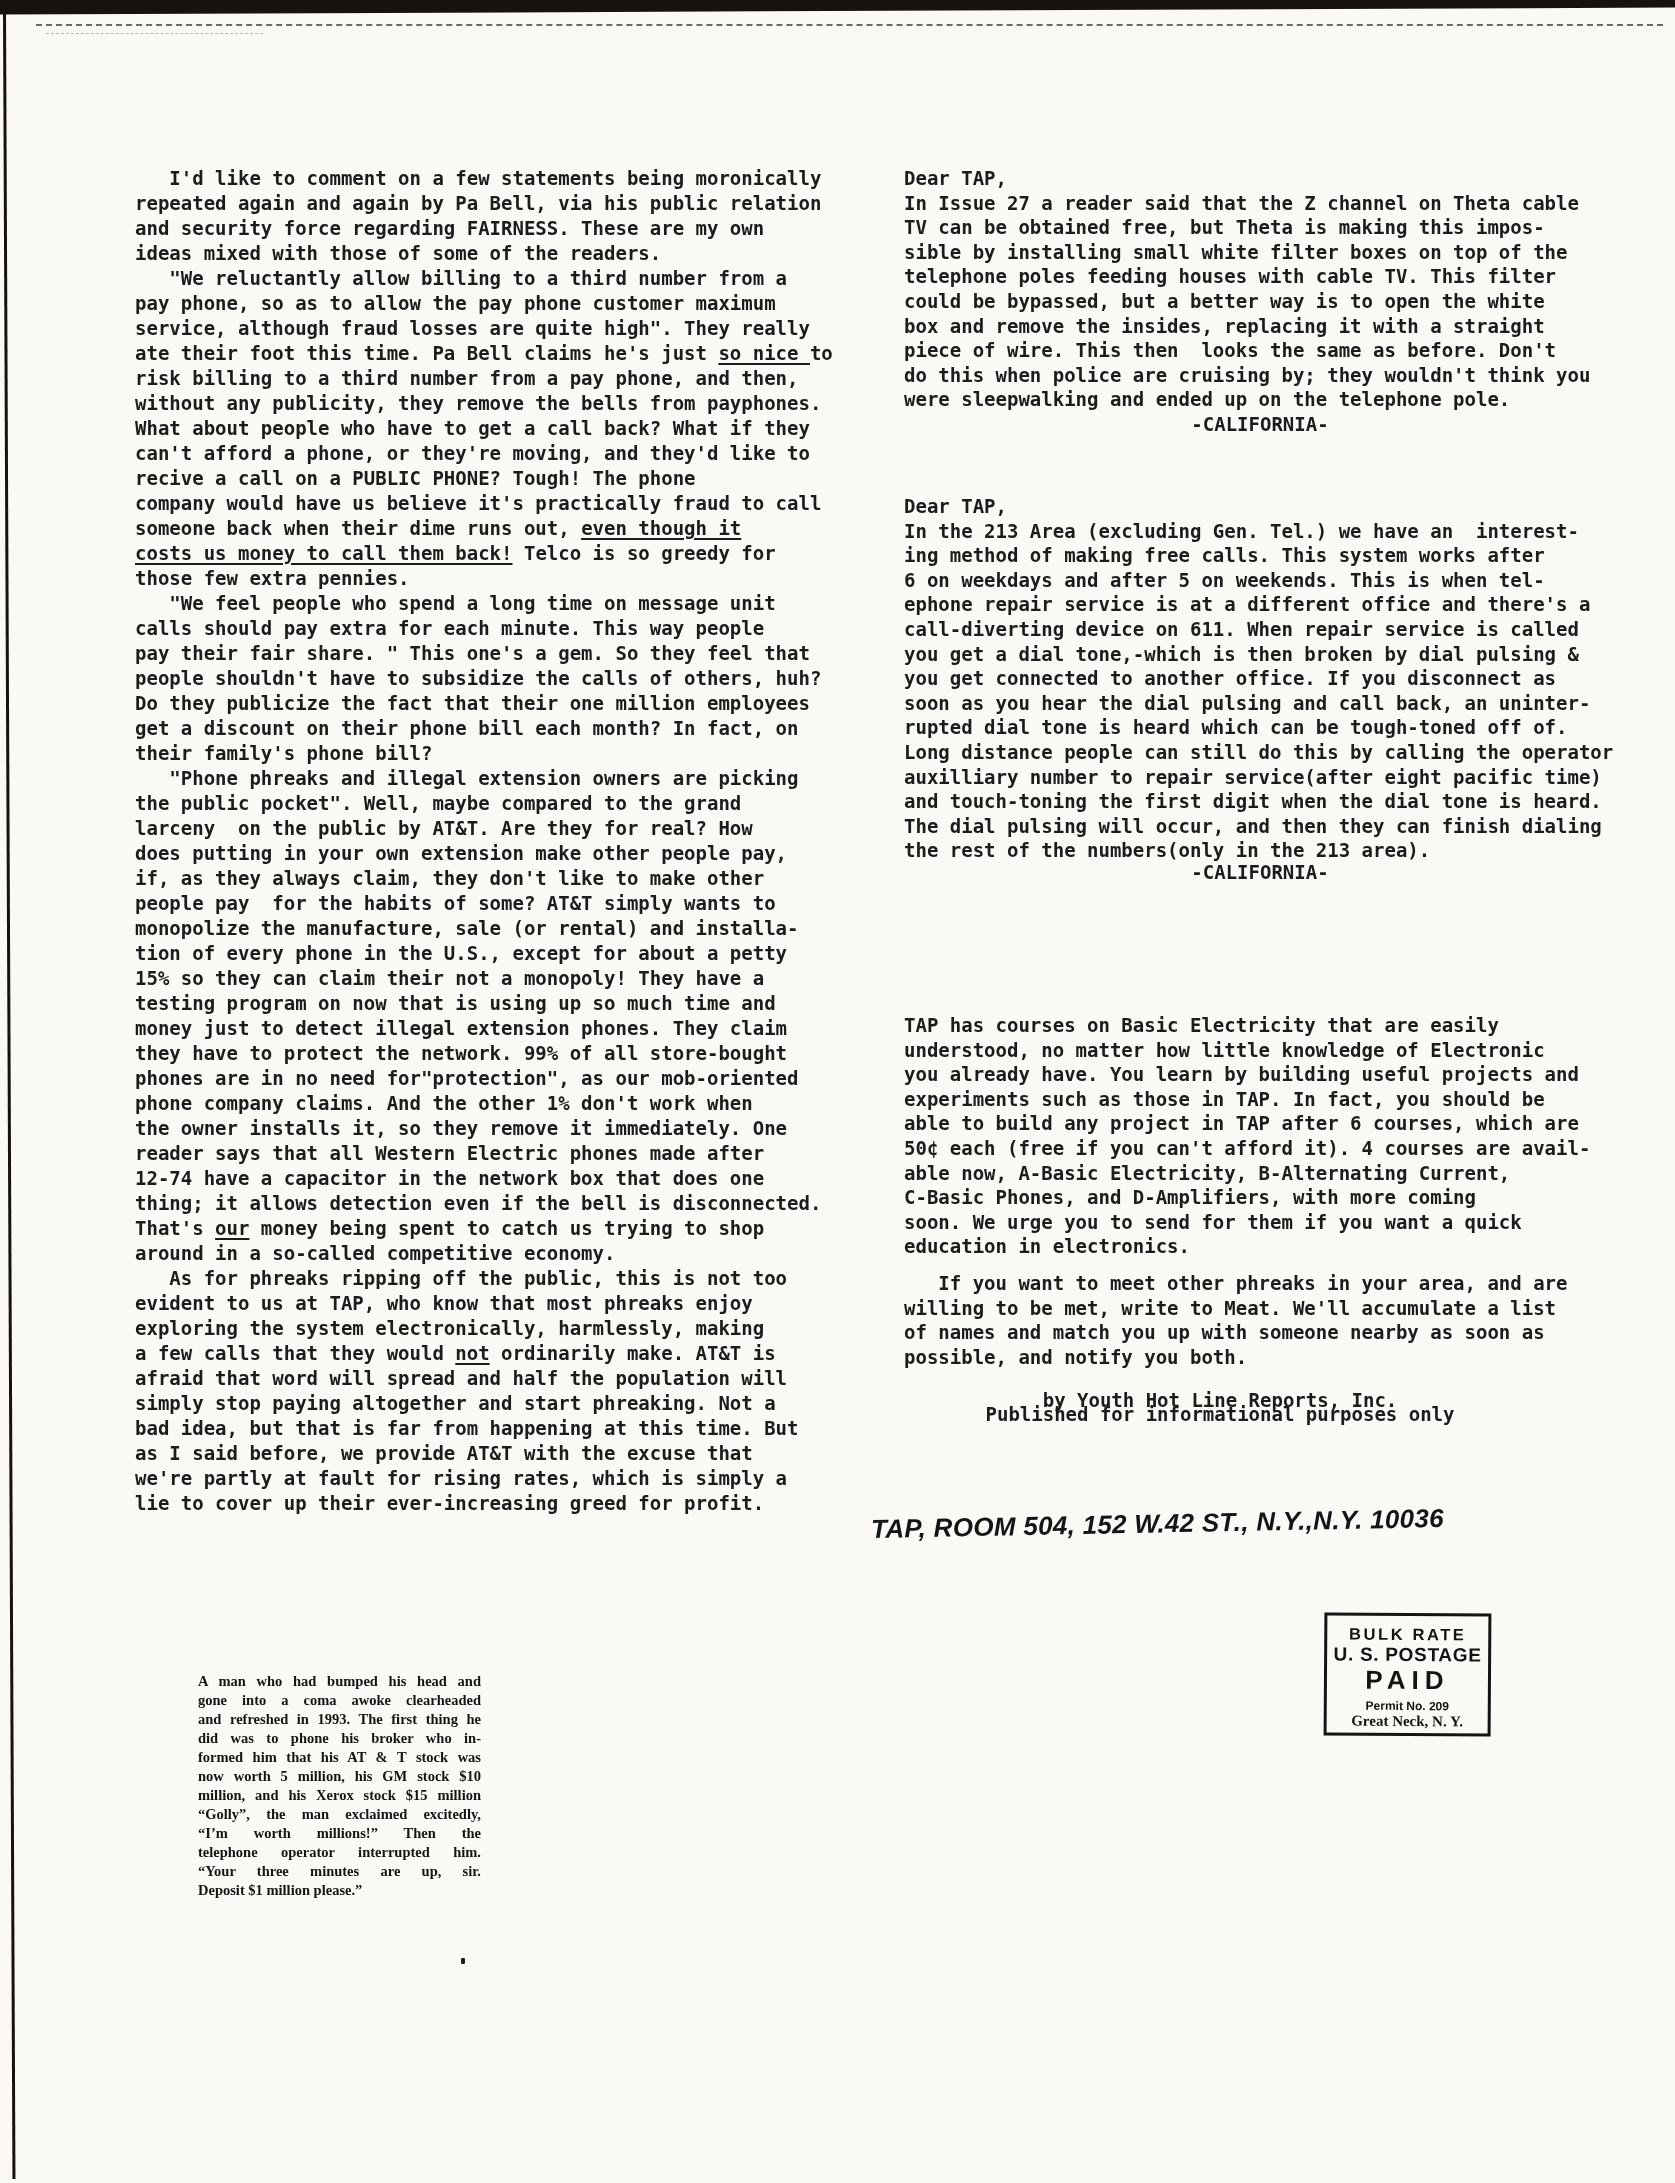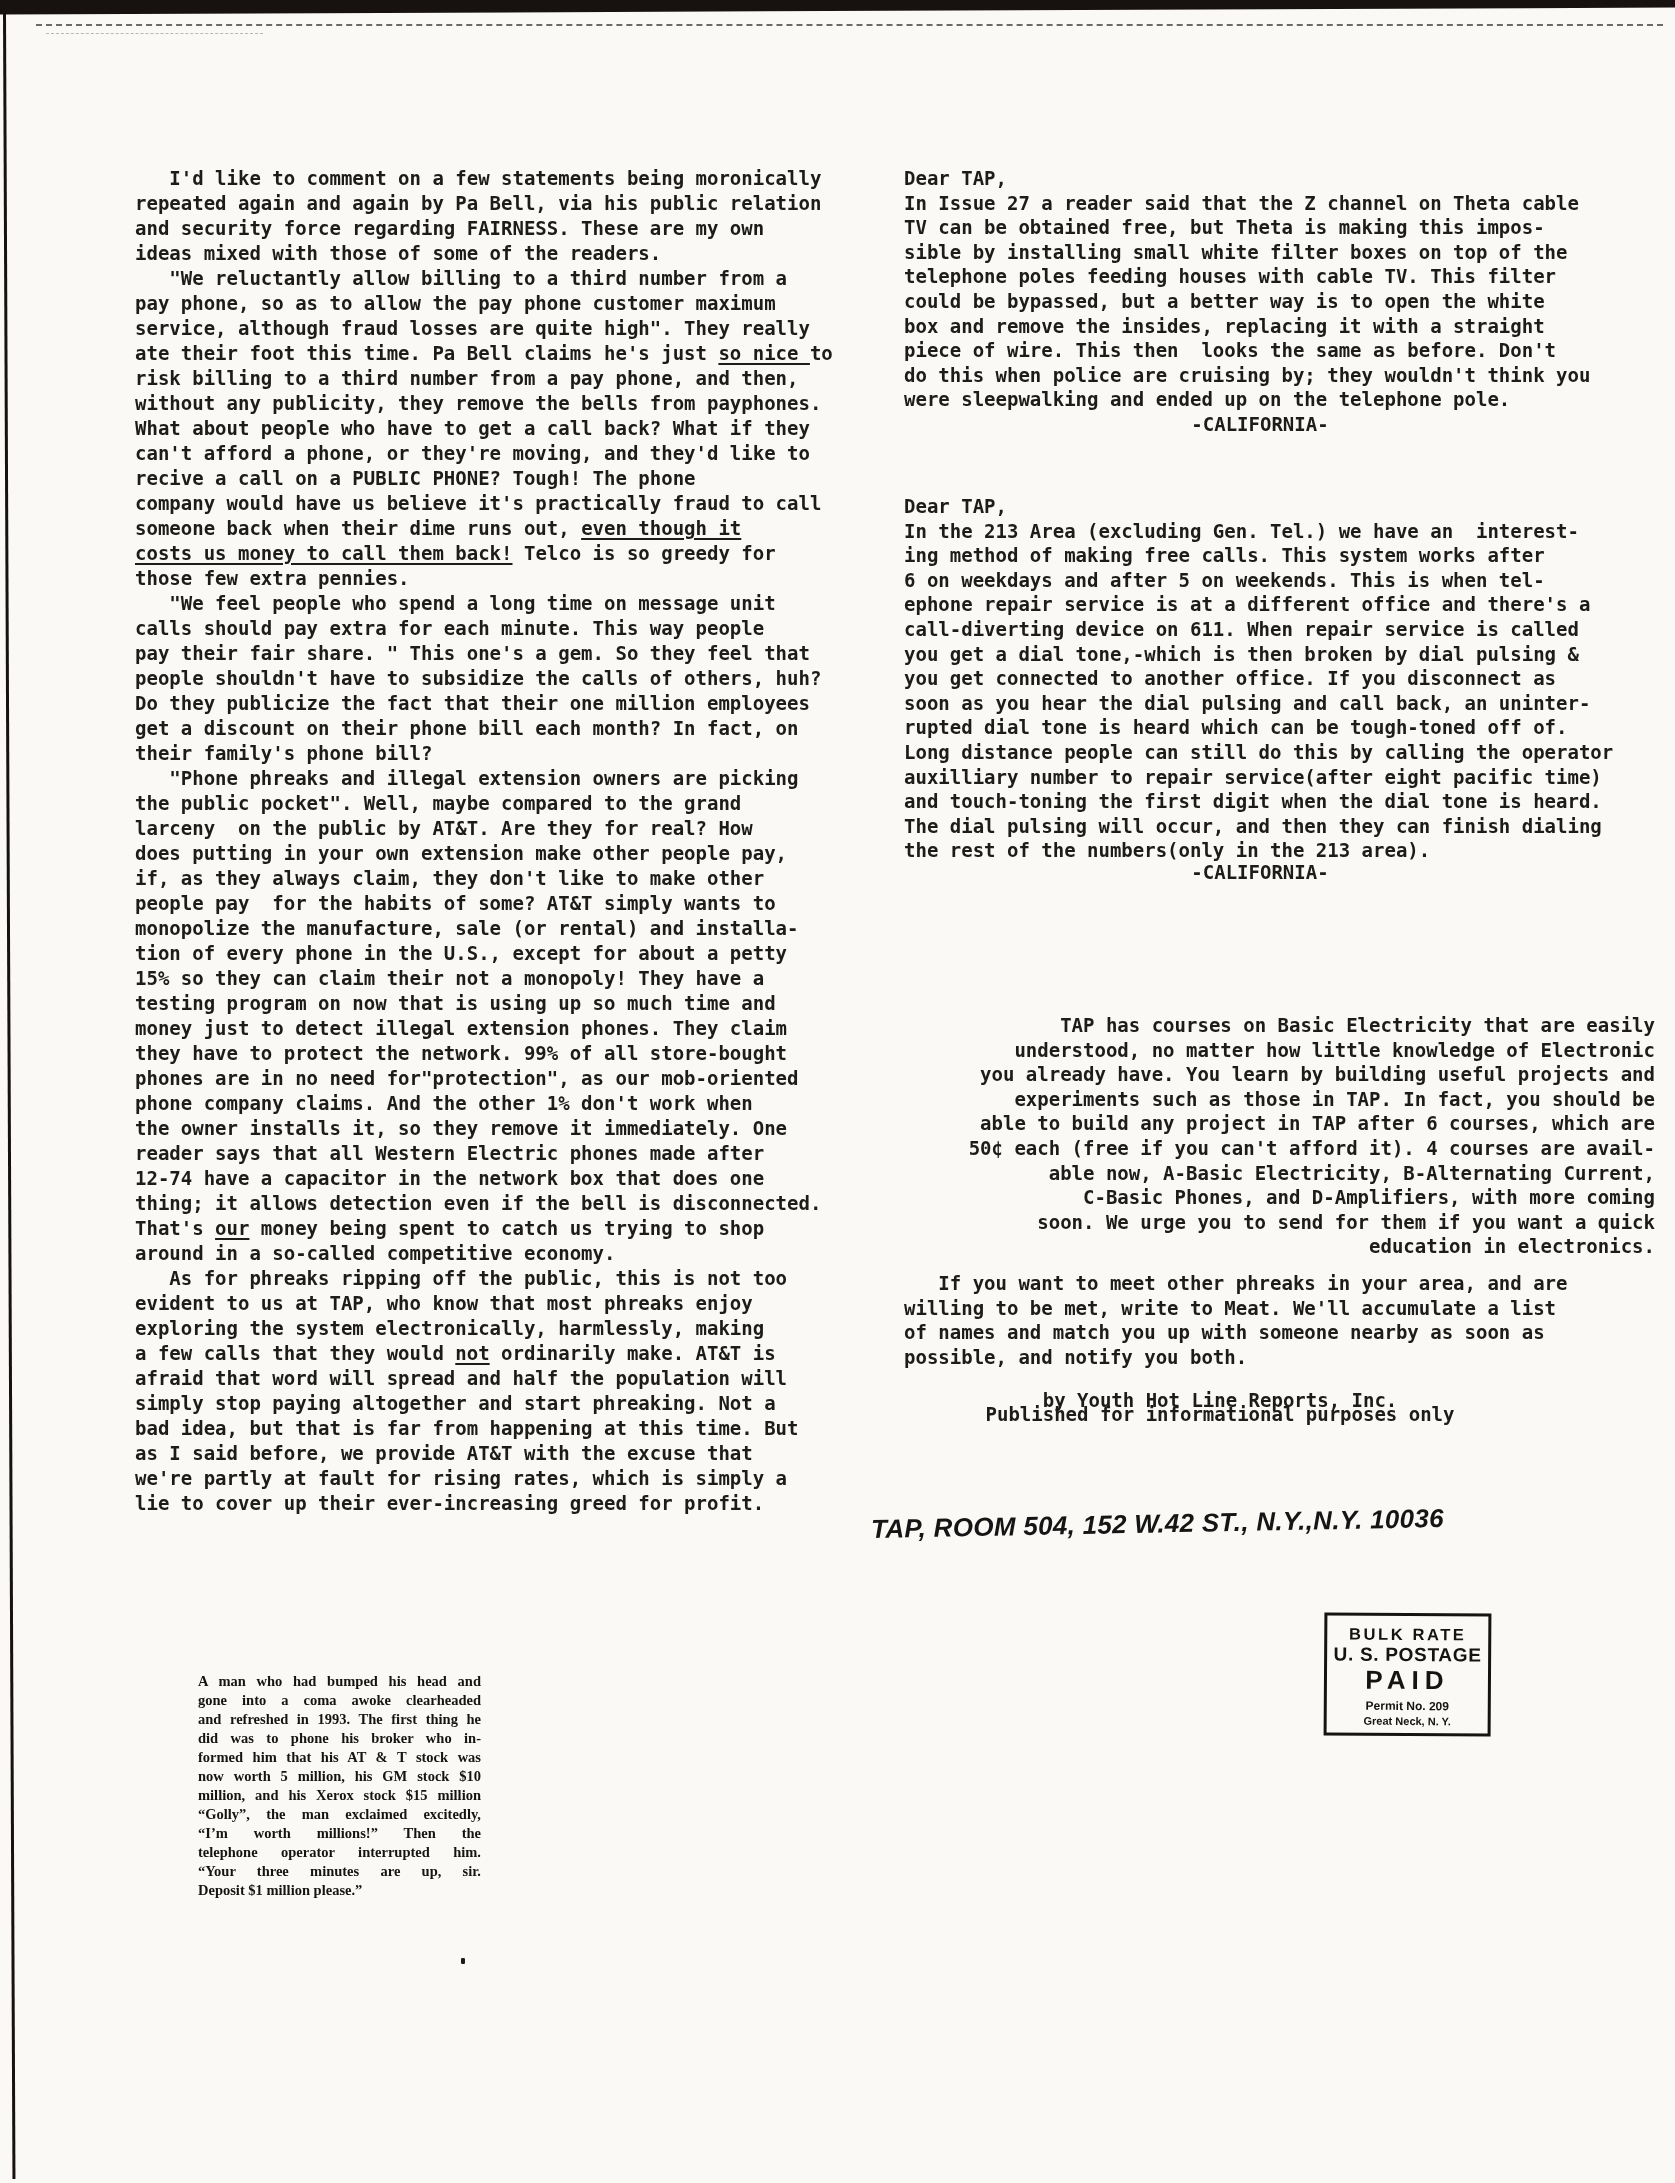--- a/index.html
+++ b/index.html
@@ -67,21 +67,21 @@
     border:3.3px solid #161412;background:#faf9f6;
     display:flex;flex-direction:column;align-items:center;justify-content:flex-start;
     padding-top:8px;box-sizing:border-box;
     transform:rotate(0.4deg);
     font-family:"Liberation Sans", sans-serif;font-weight:700;color:#161412;
   }
   .stamp .s1{font-size:16.5px;letter-spacing:2.6px;line-height:20px;}
   .stamp .s2{font-size:19px;letter-spacing:0.7px;line-height:22.4px;}
   .stamp .s3{font-size:26px;letter-spacing:6px;line-height:29px;}
   .stamp .s4{font-size:12px;line-height:14.5px;margin-top:4px;}
-  .stamp .s5{font-size:11px;line-height:14.5px;}
+  .stamp .s5{font-size:15px;line-height:14.5px;font-family:Liberation Serif, serif;}
 </style>
 </head>
 <body>
 
 <div class="page">
 
   <div class="scan-band"></div>
   <div class="scan-dash"></div>
   <div class="scan-dash2"></div>
   <div class="scan-vline"></div>
@@ -161,21 +161,21 @@
 soon as you hear the dial pulsing and call back, an uninter-
 rupted dial tone is heard which can be tough-toned off of.
 Long distance people can still do this by calling the operator
 auxilliary number to repair service(after eight pacific time)
 and touch-toning the first digit when the dial tone is heard.
 The dial pulsing will occur, and then they can finish dialing
 the rest of the numbers(only in the 213 area).</div>
   <div class="sig mono rc" style="top:860px;">-CALIFORNIA-</div>
 
 
-  <div class="rblock mono rc" style="top:1013px;text-align:right;">TAP has courses on Basic Electricity that are easily
+  <div class="rblock mono rc" style="top:1013px;">TAP has courses on Basic Electricity that are easily
 understood, no matter how little knowledge of Electronic
 you already have. You learn by building useful projects and
 experiments such as those in TAP. In fact, you should be
 able to build any project in TAP after 6 courses, which are
 50¢ each (free if you can't afford it). 4 courses are avail-
 able now, A-Basic Electricity, B-Alternating Current,
 C-Basic Phones, and D-Amplifiers, with more coming
 soon. We urge you to send for them if you want a quick
 education in electronics.</div>
 

